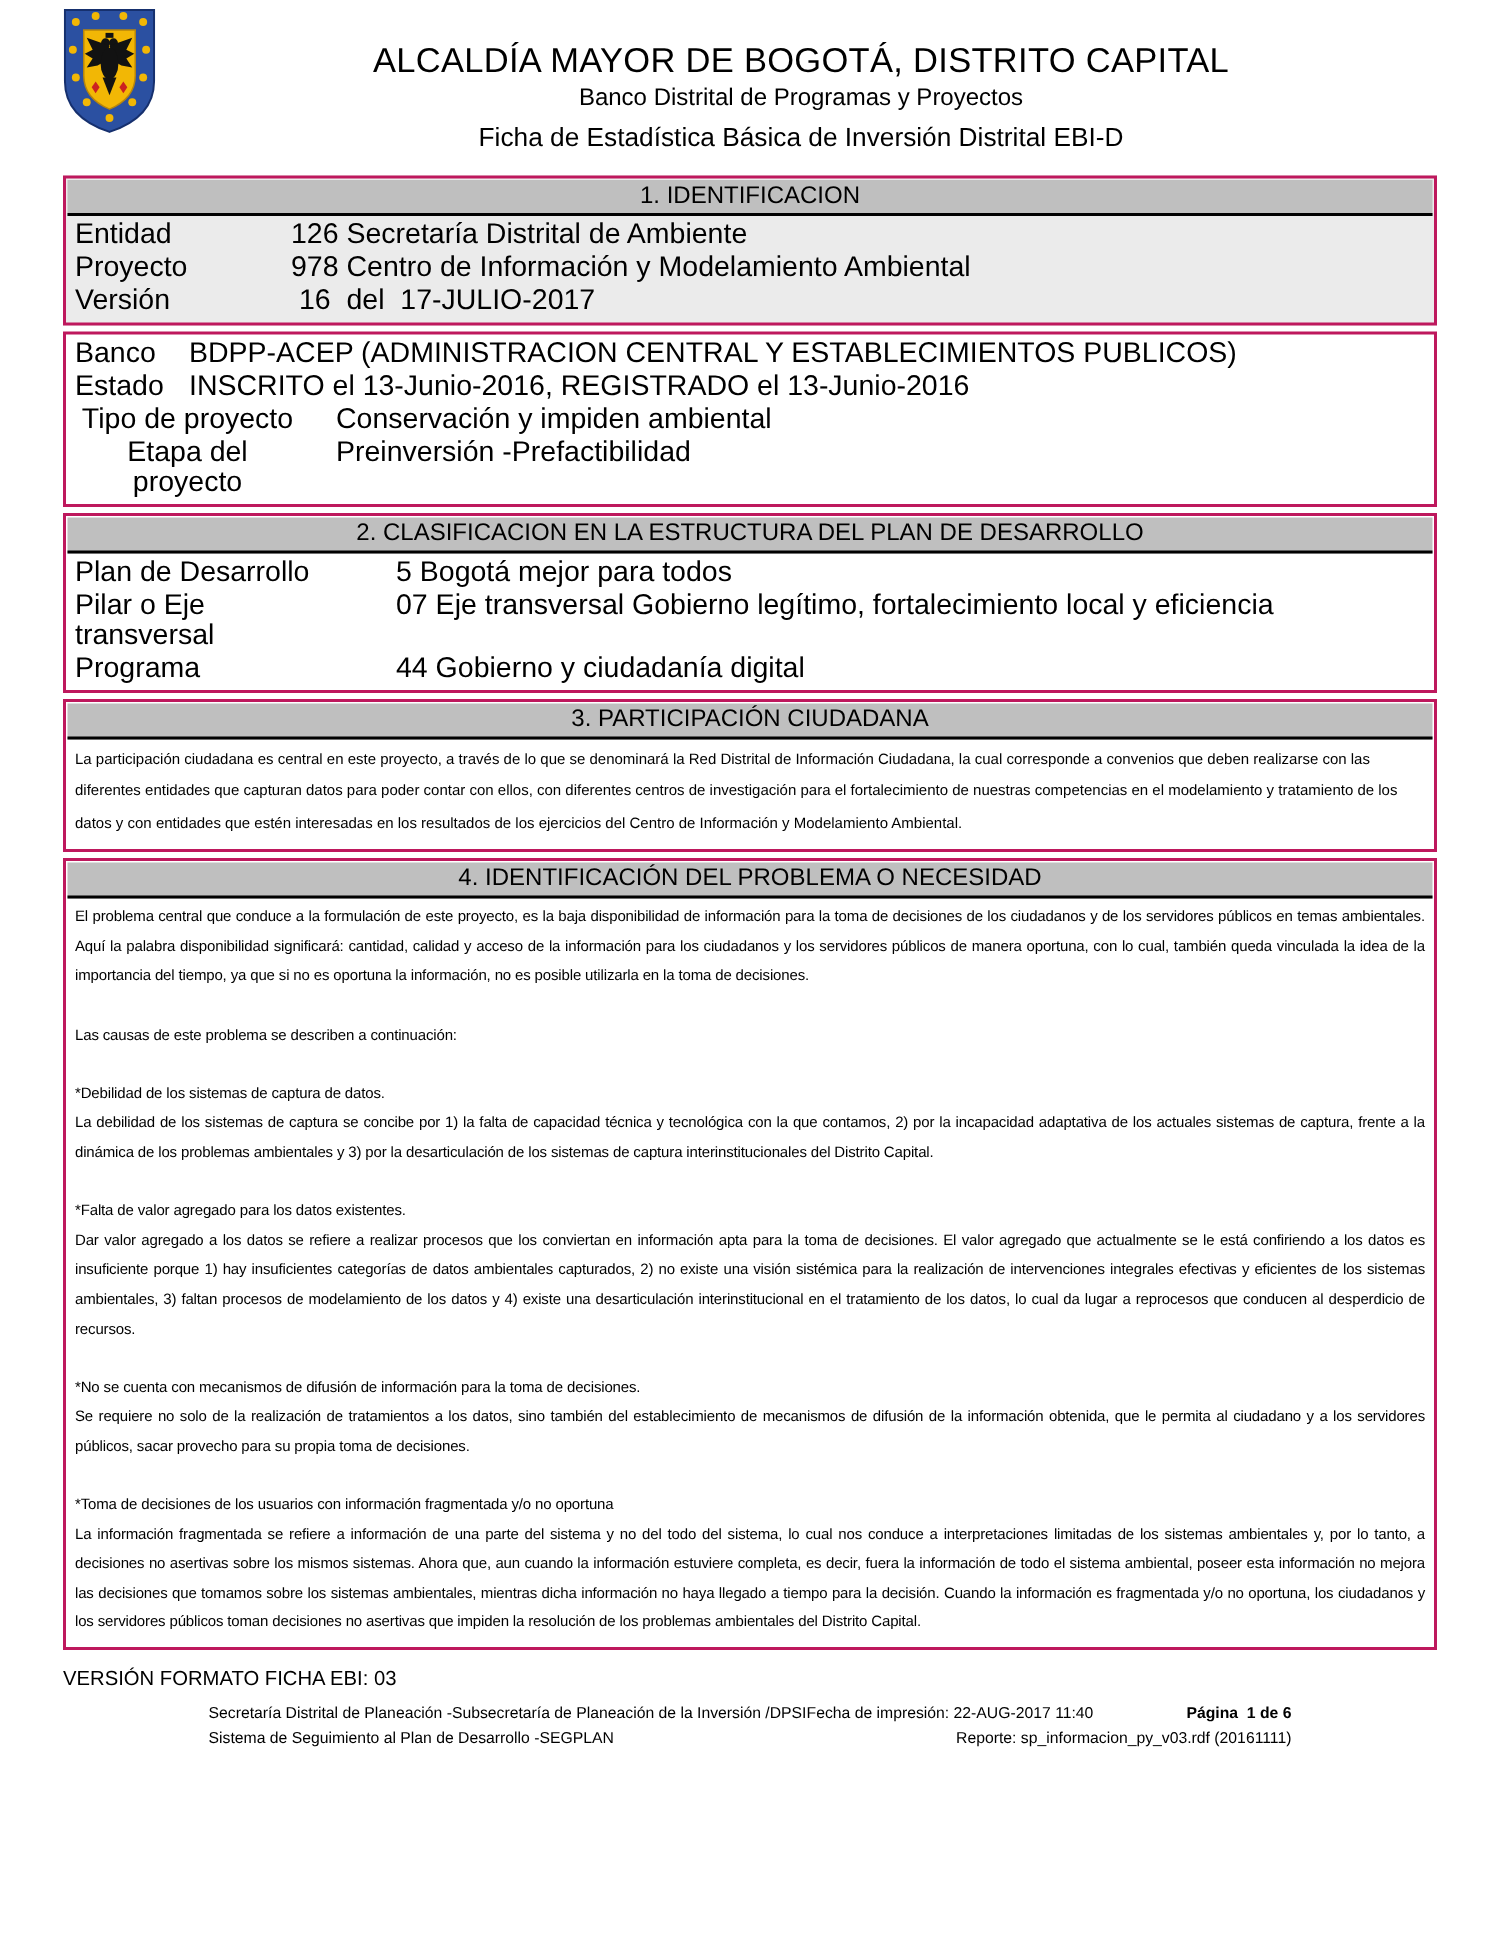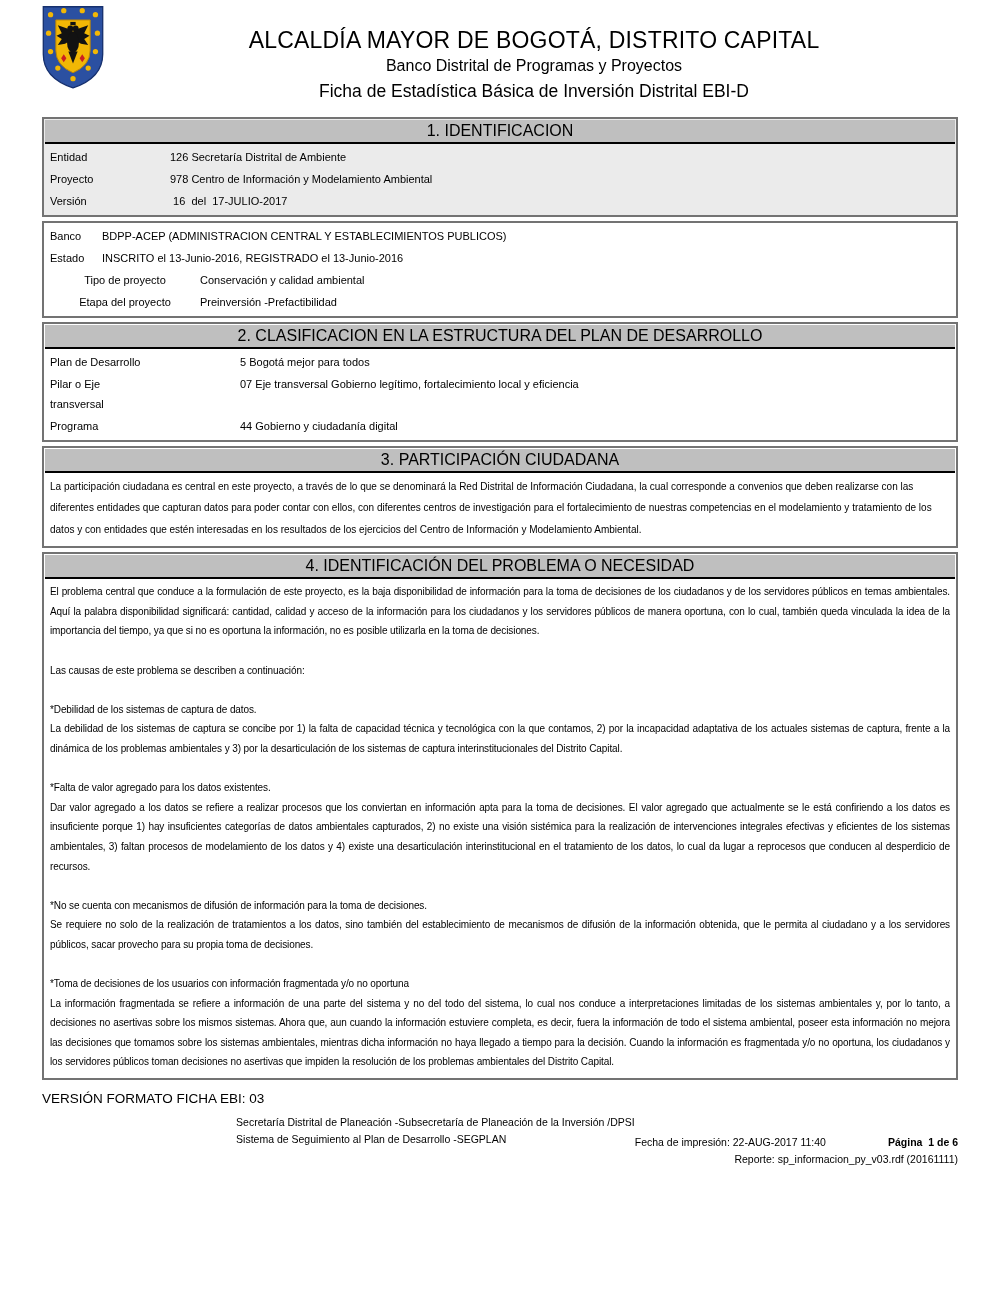--- a/index.html
+++ b/index.html
@@ -15,53 +15,53 @@
 
   
   .doc-header { position: relative; padding: 26px 0 13px 0; min-height: 110px; }
   .logo { position: absolute; left: -2px; top: 2px; width: 66px; height: 90px; }
   .head-text { margin-left: 68px; text-align: center; }
   .head-title { font-size: 23px; line-height: 28px; letter-spacing: 0.2px; }
   .head-sub1 { font-size: 16px; line-height: 24px; }
   .head-sub2 { font-size: 17.5px; line-height: 26px; }
 
   
-  .tbl { border: 2px solid #737373; margin-bottom: 4px; background: #fff; }
+  .tbl { border: 2px solid #be185d; margin-bottom: 4px; background: #fff; }
   .tbl.shaded { background: #ebebeb; }
   .tbl-header {
     background: #bfbfbf;
     border-bottom: 2px solid #000;
     margin: 1px 1px 0 1px;
     text-align: center;
     font-size: 16px;
     line-height: 19px;
     padding: 1px 0 2px 0;
   }
   .tbl-body { padding: 2px 0 3px 0; }
-  .kv-row { display: flex; align-items: flex-start; padding: 1px 6px; font-size: 11px; line-height: 20px; }
+  .kv-row { display: flex; align-items: flex-start; padding: 1px 6px; font-size: 19px; line-height: 20px; gap: 24px; }
   .kv-label { flex: 0 0 auto; white-space: pre-wrap; }
   .lw-120 { width: 120px; }
   .lw-52  { width: 52px; }
   .lw-150 { width: 150px; text-align: center; }
   .lw-190 { width: 190px; }
   .kv-value { white-space: pre-wrap; }
 
   .sec-body { padding: 3px 6px 6px 6px; font-size: 10px; }
   .sec-body.participacion { line-height: 21.4px; }
   .sec-body.problema { line-height: 19.6px; letter-spacing: -0.1px; }
   .just { text-align: justify; }
   .para + .para { margin-top: 19.6px; }
   .para-heading:empty { display: none; }
 
   
   .footer { padding-top: 6px; }
   .footer-version { font-size: 13.5px; line-height: 18px; padding-bottom: 6px; }
-  .footer-meta { display: flex; justify-content: flex-end; font-size: 10.5px; line-height: 17px; }
+  .footer-meta { display: flex; justify-content: center; font-size: 10.5px; line-height: 17px; }
   .footer-right { text-align: right; }
-  .footer-right-row1 { display: flex; justify-content: flex-end; margin-top: 20px; }
+  .footer-right-row1 { display: flex; justify-content: flex-end; }
   .footer-page { margin-left: 62px; white-space: pre-wrap; font-weight: bold; }
 </style>
 </head>
 <body>
 
 <div class="page">
 
   <div class="doc-header">
     <div class="logo">
       <svg viewBox="0 0 100 130" width="66" height="90" aria-hidden="true">
@@ -125,21 +125,21 @@
       <div class="kv-row">
         <span class="kv-label lw-52">Banco</span>
         <span class="kv-value">BDPP-ACEP (ADMINISTRACION CENTRAL Y ESTABLECIMIENTOS PUBLICOS)</span>
       </div>
       <div class="kv-row">
         <span class="kv-label lw-52">Estado</span>
         <span class="kv-value">INSCRITO el 13-Junio-2016, REGISTRADO el 13-Junio-2016</span>
       </div>
       <div class="kv-row">
         <span class="kv-label lw-150">Tipo de proyecto</span>
-        <span class="kv-value">Conservación y calidad ambiental</span>
+        <span class="kv-value">Conservación y impiden ambiental</span>
       </div>
       <div class="kv-row">
         <span class="kv-label lw-150">Etapa del proyecto</span>
         <span class="kv-value">Preinversión -Prefactibilidad</span>
       </div>
     </div>
   </div>
 
   <div class="tbl">
     <div class="tbl-header">2. CLASIFICACION EN LA ESTRUCTURA DEL PLAN DE DESARROLLO</div>

